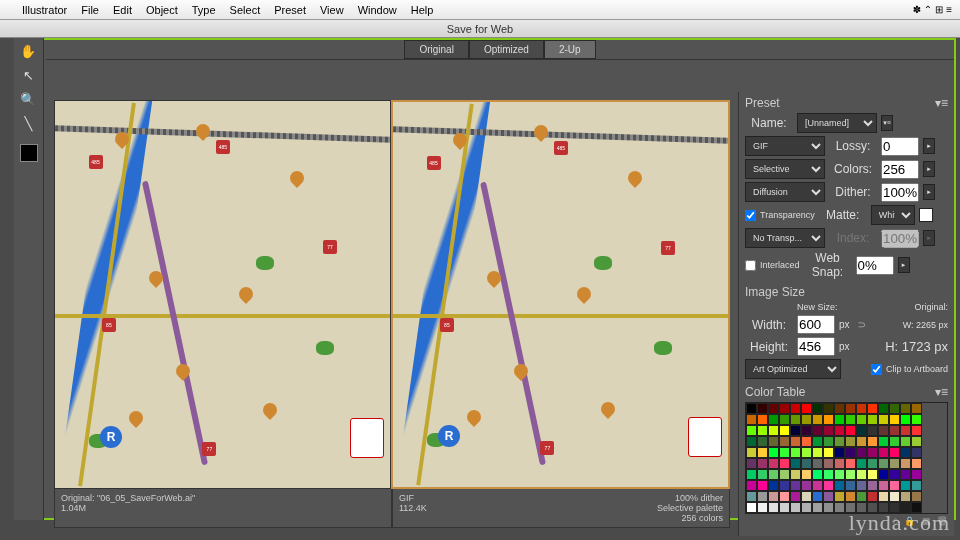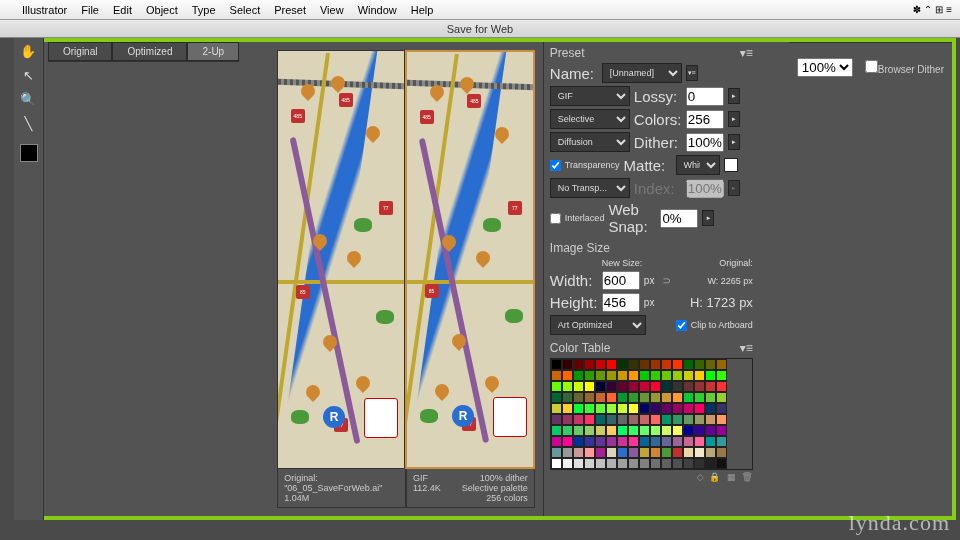--- a/index.html
+++ b/index.html
@@ -2,21 +2,21 @@
 <html><head>
 <meta charset="utf-8">
 <style>
 * { margin:0; padding:0; box-sizing:border-box; font-family:"Lucida Grande",Arial,sans-serif; }
 body { width:960px; height:540px; background:#4a4a4a; overflow:hidden; position:relative; }
 .menubar { height:20px; background:linear-gradient(#fcfcfc,#e8e8e8); display:flex; align-items:center; padding:0 8px; border-bottom:1px solid #999; font-size:11px; color:#000; gap:14px; }
 .menubar .apple { font-size:13px; }
 .menubar .app { font-weight:normal; }
 .menubar .tray { margin-left:auto; display:flex; gap:8px; font-size:10px; }
 .titlebar { height:18px; background:linear-gradient(#e8e8e8,#d4d4d4); display:flex; align-items:center; justify-content:center; font-size:11px; color:#333; border-bottom:1px solid #888; }
-.dialog { position:absolute; left:14px; top:38px; right:4px; bottom:20px; background:#535353; border:4px solid #84cc16; display:flex; flex-direction:row; }
+.dialog { position:absolute; left:14px; top:38px; right:4px; bottom:20px; background:#535353; border:2px solid #84cc16; display:flex; flex-direction:column;gap:32px; }
 .toolbar-left { position:absolute; left:14px; top:38px; width:30px; bottom:20px; background:#535353; border-right:1px solid #333; display:flex; flex-direction:column; align-items:center; padding-top:4px; gap:6px; z-index:2; }
 .toolbar-left .tool { width:20px; height:18px; color:#ddd; font-size:13px; display:flex; align-items:center; justify-content:center; cursor:pointer; }
 .toolbar-left .swatch { width:18px; height:18px; background:#000; border:1px solid #888; margin-top:6px; }
 .tabs { height:20px; display:flex; align-items:center; justify-content:center; background:#535353; border-bottom:1px solid #333; margin-left:30px; }
 .tab { padding:3px 14px; font-size:10px; color:#ddd; border:1px solid #2a2a2a; background:#4a4a4a; cursor:pointer; }
 .tab.active { background:#6a6a6a; }
 .content { flex:1; display:flex; margin-left:30px; }
 .previews { flex:1; display:flex; flex-direction:column; padding:8px; gap:0; }
 .preview-row { flex:1; display:flex; gap:0; }
 .preview { flex:1; background:#dcd4b8; border:1px solid #333; position:relative; overflow:hidden; }
@@ -31,21 +31,21 @@
 .preview .badge { position:absolute; bottom:40px; left:45px; width:22px; height:22px; background:#2a6dd0; border-radius:50%; color:#fff; font-size:12px; display:flex; align-items:center; justify-content:center; font-weight:bold; }
 .preview .legend { position:absolute; right:6px; bottom:30px; width:34px; height:40px; background:#fff; border:1px solid #c00; border-radius:3px; }
 .preview .green { position:absolute; width:18px; height:14px; background:#4a9a3a; border-radius:40%; }
 .info-row { display:flex; gap:0; font-size:9px; color:#ccc; }
 .info-row .info { flex:1; padding:4px 6px; display:flex; justify-content:space-between; border:1px solid #333; border-top:none; background:#535353; }
 .info-row .info .right { text-align:right; }
 .side { width:216px; background:#535353; padding:4px 6px; font-size:10px; color:#ddd; border-left:1px solid #333; overflow:hidden; }
 .side .sect { margin-bottom:6px; }
 .side .hdr { font-size:12px; color:#ccc; margin-bottom:3px; display:flex; align-items:center; justify-content:space-between; }
 .side .row { display:flex; align-items:center; gap:4px; margin-bottom:3px; }
-.side .lbl { width:48px; text-align:left; font-size:15px; }
+.side .lbl { width:48px; text-align:center; font-size:12px; }
 .side select, .side input[type=text] { background:#3a3a3a; border:1px solid #222; color:#ddd; font-size:9px; padding:1px 3px; height:20px; }
 .side select.wide { width:80px; }
 .side input.num { width:38px; }
 .side .chk { display:flex; align-items:center; gap:4px; font-size:9px; }
 .side .chk input { width:11px; height:11px; }
 .side .arrow { width:12px; height:16px; background:#3a3a3a; border:1px solid #222; display:flex; align-items:center; justify-content:center; font-size:7px; cursor:pointer; }
 .colortable { display:grid; grid-template-columns:repeat(16,11px); grid-auto-rows:11px; gap:0; border:1px solid #222; margin-top:2px; }
 .colortable div { border:0.5px solid #222; }
 .ct-tools { display:flex; justify-content:flex-end; gap:6px; margin-top:2px; font-size:9px; color:#999; }
 .footer { height:50px; background:#535353; border-top:1px solid #333; display:flex; align-items:center; padding:4px 8px; margin-left:30px; gap:12px; font-size:9px; color:#ccc; flex-wrap:wrap; }

